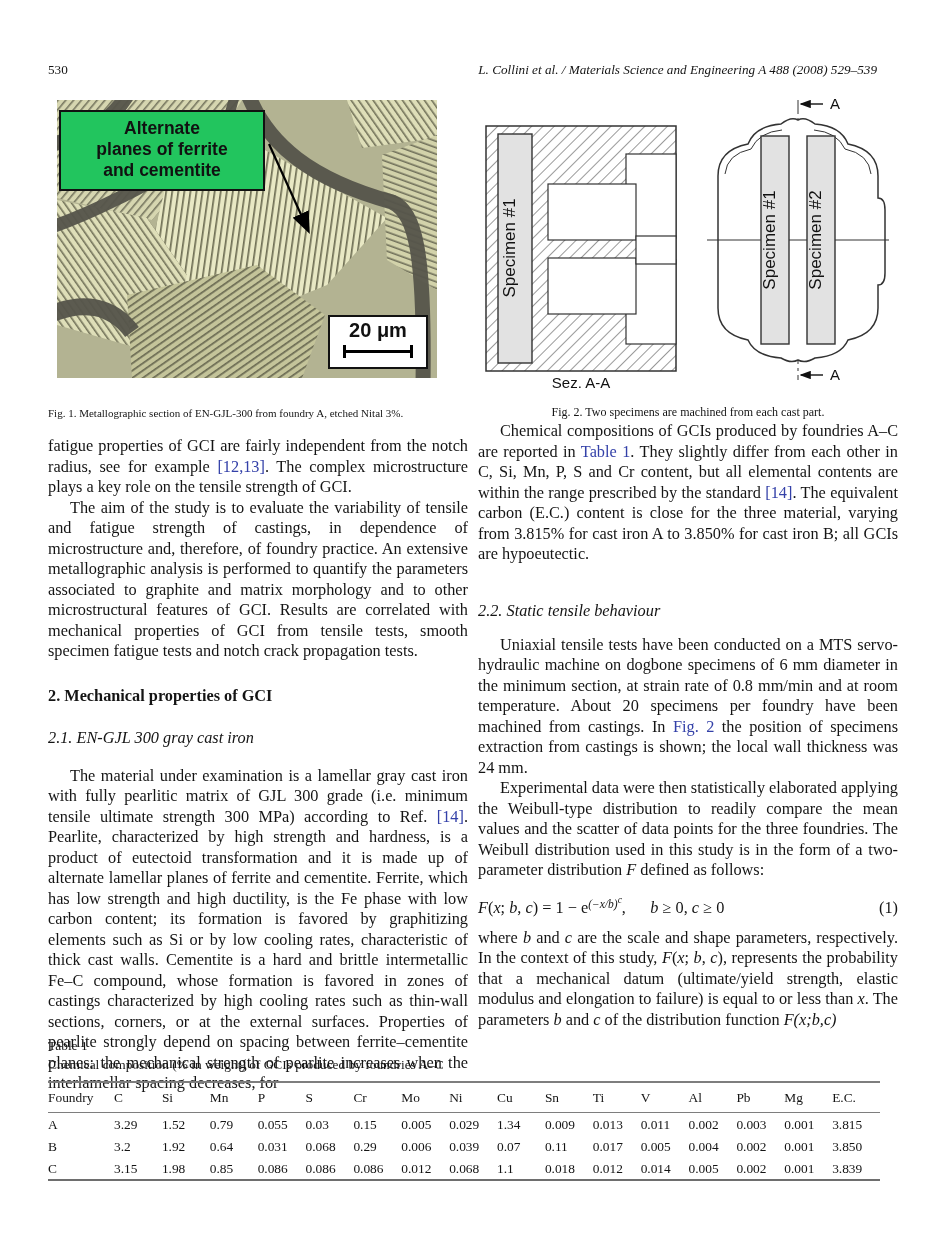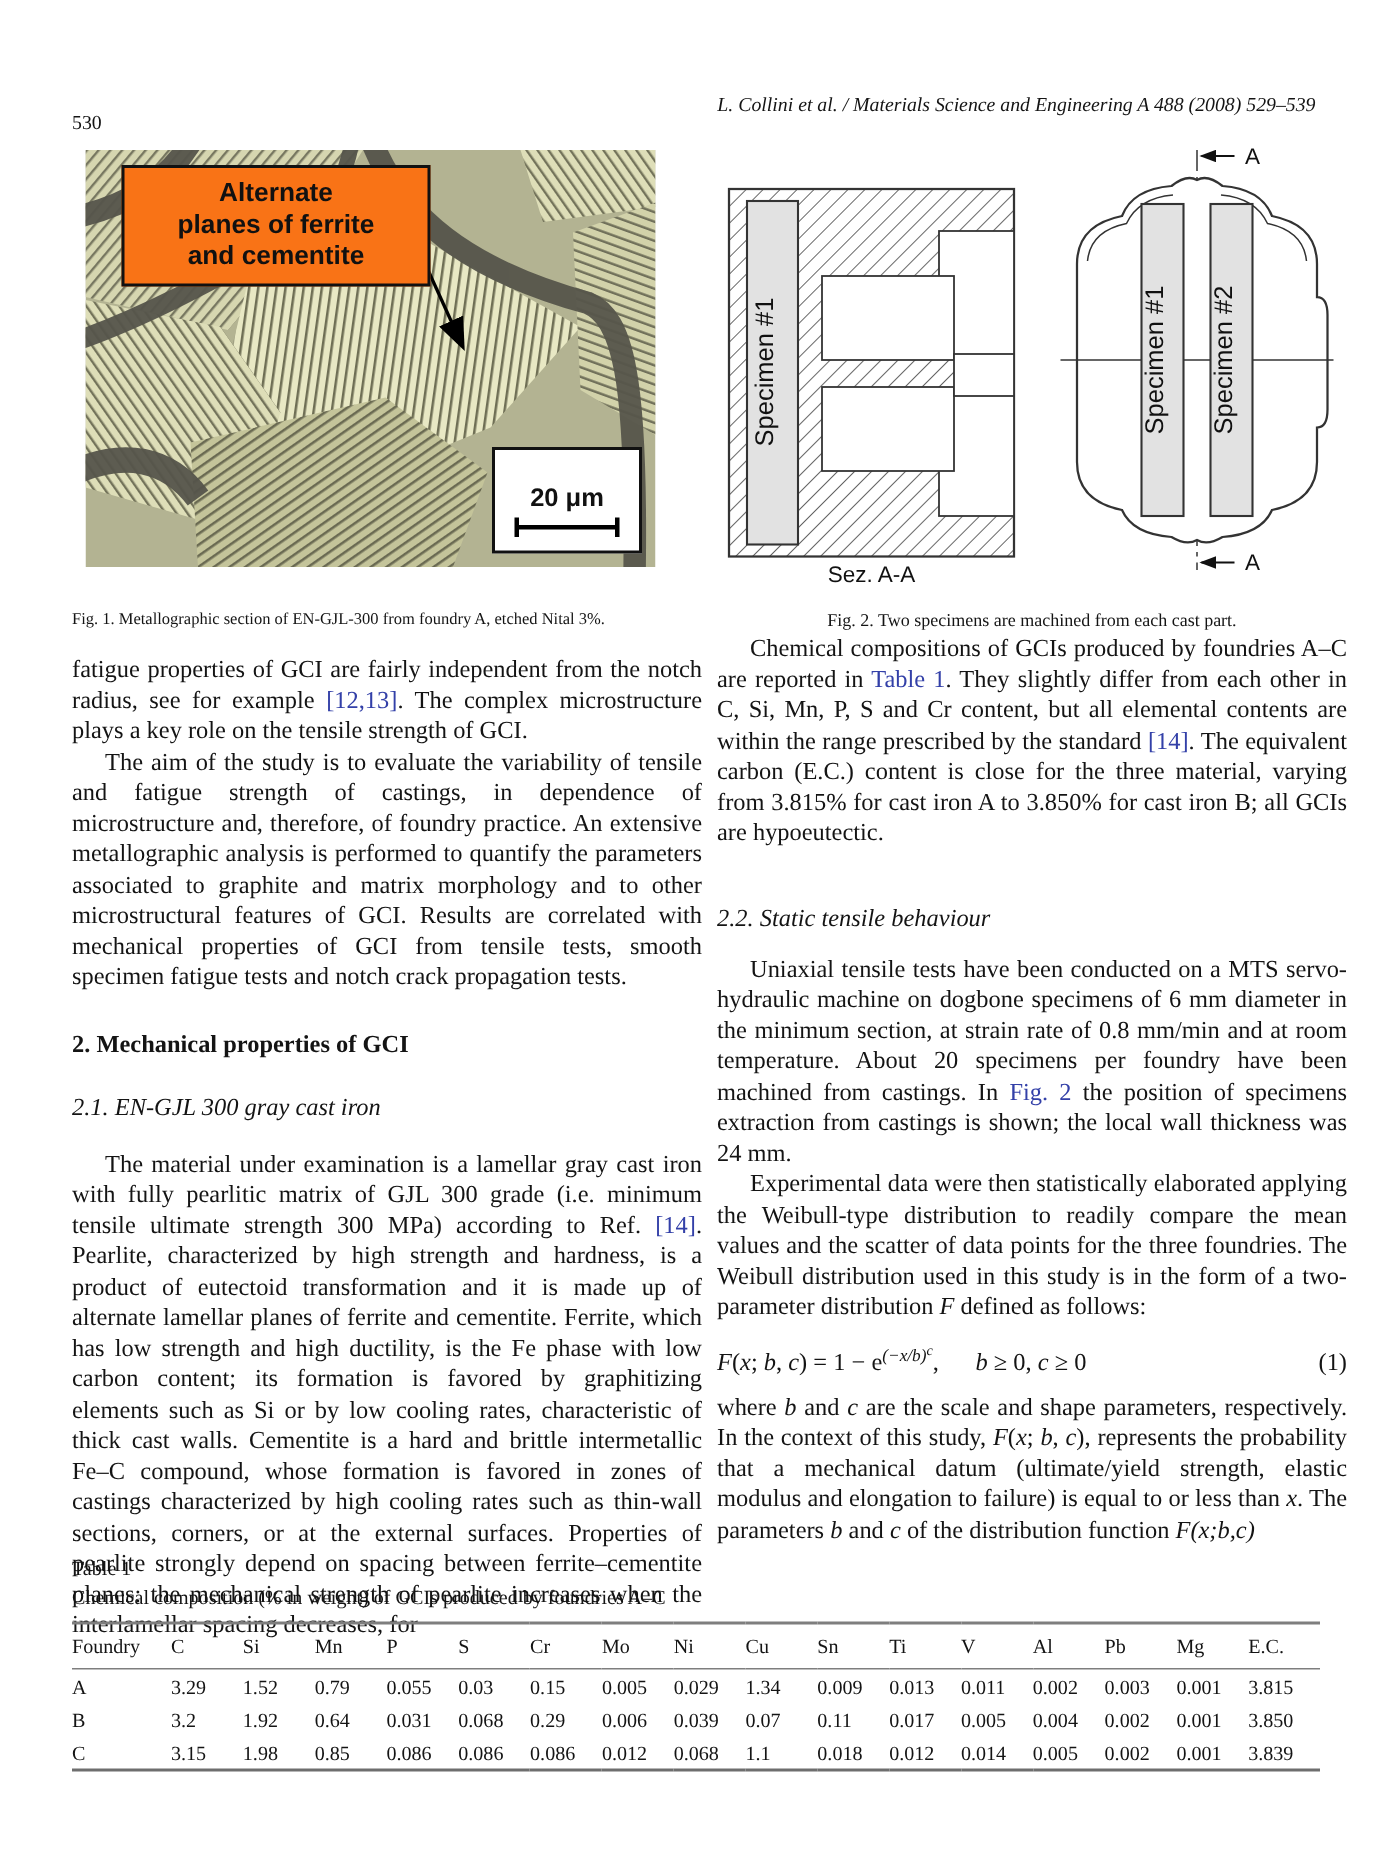--- a/index.html
+++ b/index.html
@@ -1,21 +1,21 @@
 <!DOCTYPE html>
 <html><head>
 <meta charset="utf-8">
 <style>
   html,body{margin:0;padding:0;background:#fff;}
   body{width:925px;height:1235px;font-family:"Liberation Serif",serif;color:#141414;}
   .page{position:relative;width:925px;height:1235px;background:#fff;overflow:hidden;}
 
   
   .running-head{position:absolute;top:62px;left:48px;right:48px;height:18px;font-size:13.2px;}
-  .page-num{position:absolute;left:0;top:12px;font-style:normal;}
+  .page-num{position:absolute;left:0;top:0;font-style:normal;}
   .rh-title{display:block;text-align:right;font-style:italic;}
 
   
   .col{position:absolute;width:420px;}
   .col-left{left:48px;top:100px;}
   .col-right{left:478px;top:92px;}
 
   .body-text{font-size:16.3px;line-height:20.5px;text-align:justify;margin:0;}
   .indent{text-indent:22px;}
   .sec-head{font-weight:bold;font-size:16.3px;margin:24px 0 0 0;}
@@ -23,26 +23,26 @@
   .mt14{margin-top:14px;}
   .mt18{margin-top:18px;}
   .link{color:#3340a8;}
   .i{font-style:italic;}
   .sup{font-size:11.5px;vertical-align:5.5px;}
   .sup2{font-size:9.5px;vertical-align:10px;font-style:italic;}
 
   
   .fig1-wrap{position:relative;width:380px;height:278px;margin-left:9px;}
   .fig1-wrap svg{display:block;}
-  .ann-box{position:absolute;left:24px;top:10px;width:198px;background:#f97316;border:2.5px solid #111;
+  .ann-box{position:absolute;left:2px;top:10px;width:198px;background:#22c55e;border:2.5px solid #111;
            padding:6px 2px 8px 2px;text-align:center;font-family:"Liberation Sans",sans-serif;
            font-weight:bold;font-size:17.5px;line-height:21px;color:#111;}
   .scale-box{position:absolute;right:9px;bottom:9px;width:96px;background:#fff;border:2.5px solid #111;
-             padding:22px 0 9px 0;text-align:center;font-family:"Liberation Sans",sans-serif;
-             font-weight:bold;font-size:17px;color:#111;}
+             padding:2px 0 9px 0;text-align:center;font-family:"Liberation Sans",sans-serif;
+             font-weight:bold;font-size:20px;color:#111;}
   .scale-bar{position:relative;width:64px;height:13px;margin:3px auto 0 auto;
              border-left:3.5px solid #000;border-right:3.5px solid #000;}
   .scale-bar::after{content:"";position:absolute;left:0;right:0;top:4.5px;height:3.5px;background:#000;}
 
   .fig-caption{font-size:11px;line-height:17px;margin:27px 0 0 0;text-align:justify;}
   .fig-caption-center{font-size:12px;line-height:17px;margin:8px 0 0 0;text-align:center;}
 
   
   .eqrow{display:flex;justify-content:space-between;align-items:baseline;margin:14px 0 10px 0;
          font-size:16.3px;}

